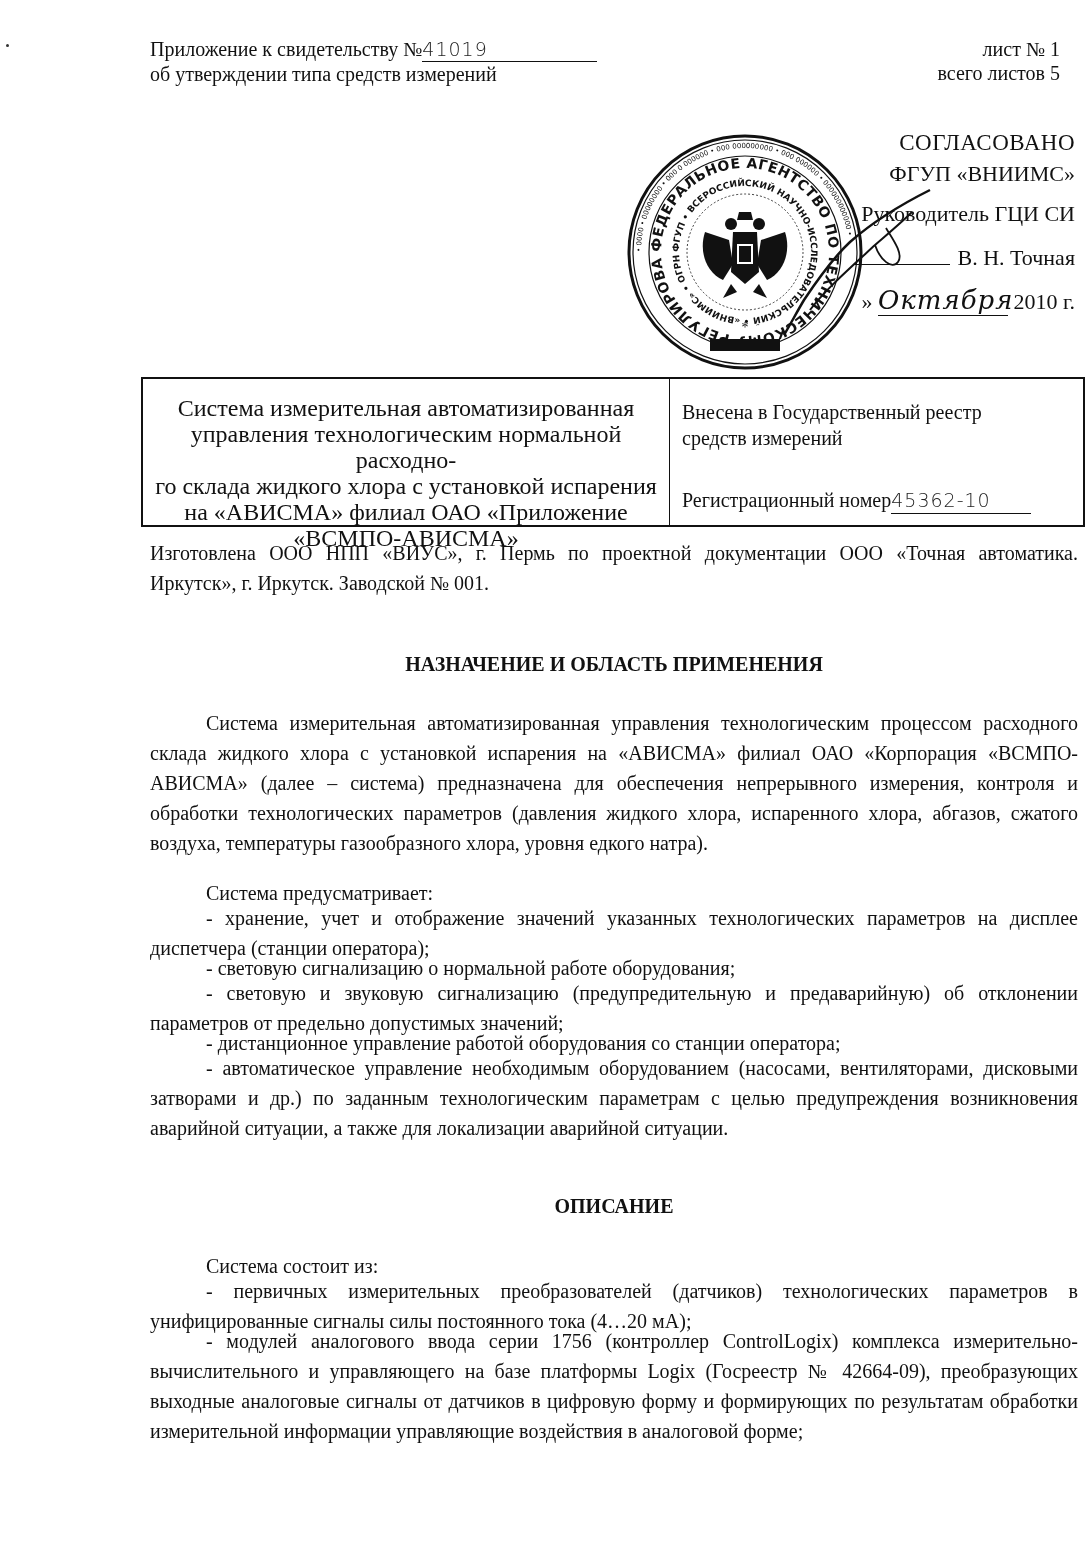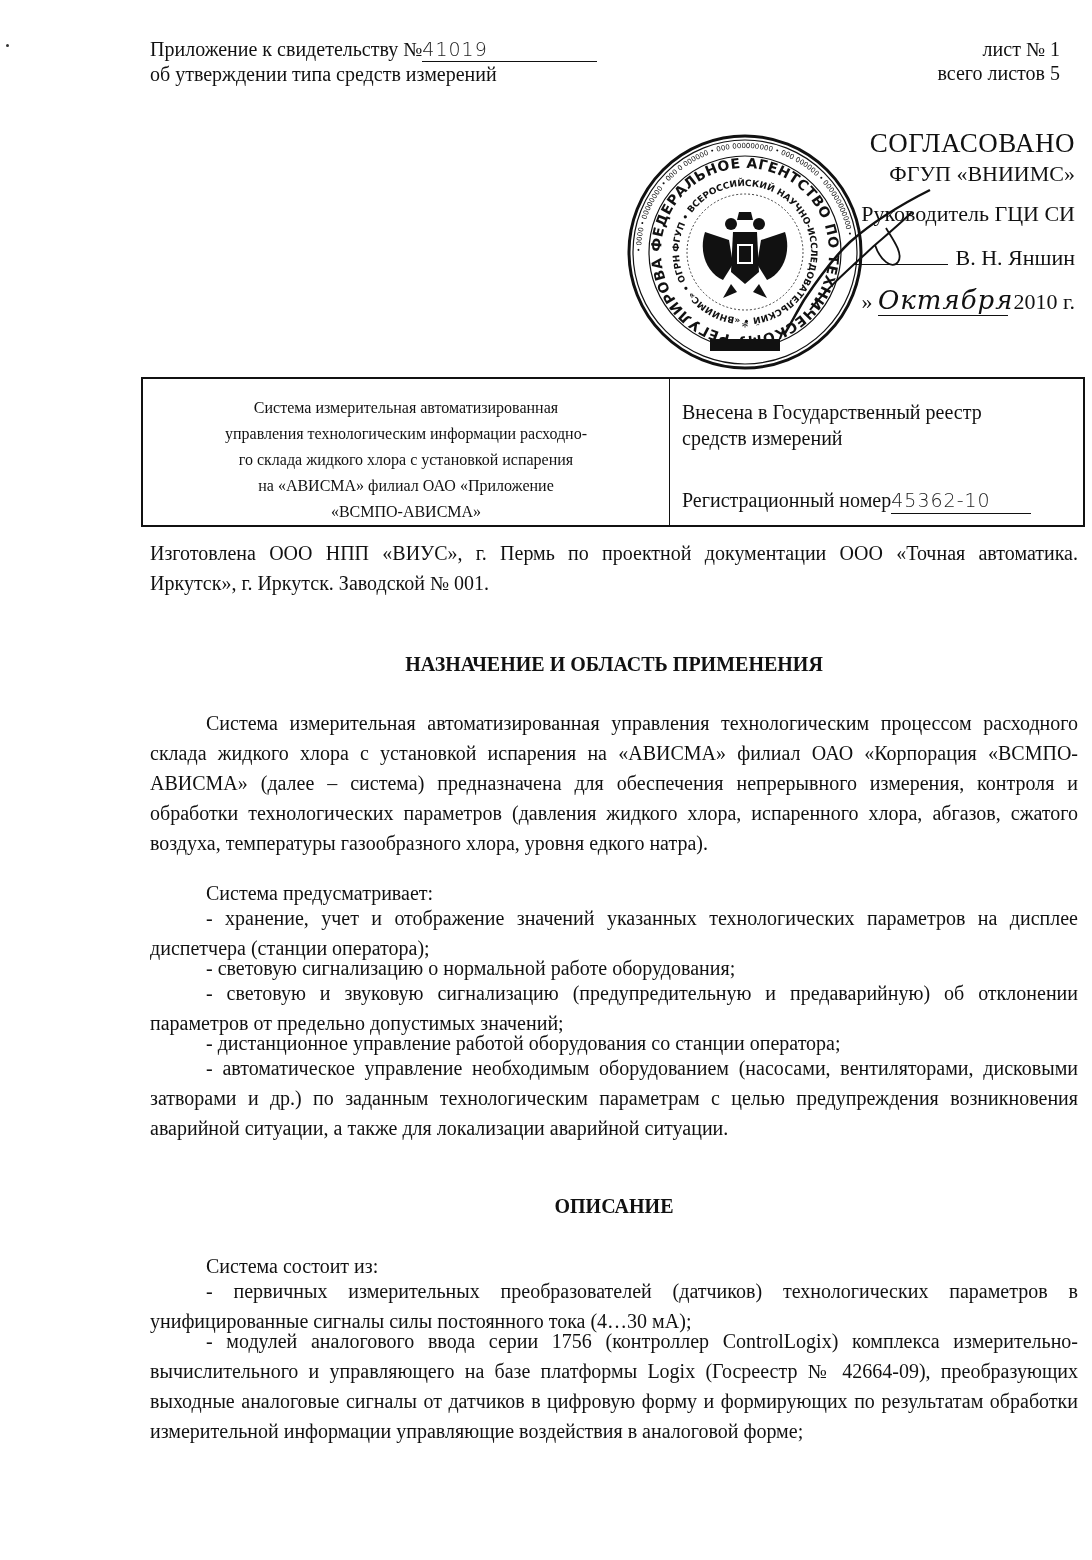--- a/index.html
+++ b/index.html
@@ -7,30 +7,30 @@
            font-family: "Liberation Serif", "DejaVu Serif", serif; color: #111; }
     .abs { position: absolute; }
     .txt { font-size: 20px; line-height: 24px; }
     .hw { font-family: "DejaVu Sans", sans-serif; font-size: 19px; font-weight: 300; letter-spacing: 1px; color: #222; }
     .uline { display: inline-block; border-bottom: 1.5px solid #111; }
     
     #hdr-left { left: 150px; top: 37px; width: 520px; }
     #hdr-right { left: 860px; top: 37px; width: 200px; text-align: right; }
     
     #approved { left: 840px; top: 127px; width: 235px; text-align: right; }
-    #approved .title { font-size: 27px; line-height: 32px; letter-spacing: 0.5px; font-family: Liberation Serif, serif; }
+    #approved .title { font-size: 23px; line-height: 32px; letter-spacing: 0.5px; font-family: Liberation Serif, serif; }
     #approved .line { font-size: 22px; line-height: 30px; margin-top: 10px; }
     #approved .sigline { display: inline-block; width: 95px; border-bottom: 1.5px solid #111; margin-right: 8px; vertical-align: baseline; }
     #approved .date-hw { font-family: "DejaVu Serif", serif; font-style: italic; font-size: 26px; letter-spacing: 1px; display: inline-block; width: 130px; border-bottom: 1.5px solid #111; text-align: center; }
     
     #stamp { left: 625px; top: 132px; width: 240px; height: 240px; }
     #signature { left: 780px; top: 150px; width: 160px; height: 200px; }
     
     #reg-table { left: 141px; top: 377px; width: 944px; height: 150px; border: 2px solid #111; display: flex; box-sizing: border-box; }
-    #reg-table .cell-left { width: 527px; border-right: 1.5px solid #111; text-align: center; padding: 16px 8px 0 8px; box-sizing: border-box; font-size: 16px; line-height: 26px; }
+    #reg-table .cell-left { width: 527px; border-right: 1.5px solid #111; text-align: center; padding: 16px 8px 0 8px; box-sizing: border-box; font-size: 24px; line-height: 26px; }
     #reg-table .cell-right { flex: 1; padding: 20px 10px 0 12px; box-sizing: border-box; font-size: 20px; line-height: 26px; position: relative; }
     #reg-table .regno { position: absolute; left: 12px; top: 108px; }
     
     .para { left: 150px; width: 928px; text-align: justify; font-size: 20px; line-height: 30px; }
     .indent { text-indent: 56px; }
     .heading { left: 150px; width: 928px; text-align: center; font-weight: bold; font-size: 20px; line-height: 25px; }
     .dot { width: 3px; height: 3px; background: #333; border-radius: 50%; }
   </style>
 </head>
 <body>
@@ -79,41 +79,41 @@
     <text x="120" y="200" text-anchor="middle" font-size="14" fill="#111">*</text>
     <rect x="85" y="207" width="70" height="12" fill="#111"></rect>
   </svg>
 </div>
 
 <div id="approved" class="abs">
   <div class="title">СОГЛАСОВАНО</div>
   <div class="line" style="margin-top:0;">ФГУП «ВНИИМС»</div>
   <div class="line">Руководитель ГЦИ СИ</div>
   <div class="line" style="margin-top:14px;">
-    <span class="sigline"></span><span>В. Н. Яншин</span>
+    <span class="sigline"></span><span>В. Н. Точная</span>
   </div>
   <div class="line" style="margin-top:12px; white-space:nowrap;">
     <span>»</span>
     <span class="date-hw">Октября</span>
     <span>2010 г.</span>
   </div>
 </div>
 
 <div id="signature" class="abs">
   <svg width="160" height="200" viewBox="0 0 160 200">
     <path d="M150,40 C120,55 95,70 70,92 C55,106 40,126 24,150 C18,160 10,175 4,185" fill="none" stroke="#111" stroke-width="2.5"></path>
     <path d="M30,160 C45,140 70,118 95,95 C110,82 122,72 132,62" fill="none" stroke="#111" stroke-width="2"></path>
     <path d="M95,95 C100,110 112,120 118,112 C124,104 112,88 106,78" fill="none" stroke="#111" stroke-width="1.8"></path>
   </svg>
 </div>
 
 <div id="reg-table" class="abs">
   <div class="cell-left">
     <div>Система измерительная автоматизированная</div>
-    <div>управления технологическим информации расходно-</div>
+    <div>управления технологическим нормальной расходно-</div>
     <div>го склада жидкого хлора с установкой испарения</div>
     <div>на «АВИСМА» филиал ОАО «Приложение</div>
     <div>«ВСМПО-АВИСМА»</div>
   </div>
   <div class="cell-right">
     <div>Внесена в Государственный реестр</div>
     <div>средств измерений</div>
     <div class="regno">
       <span>Регистрационный номер</span><span class="uline hw" style="width:140px;">45362-10</span>
     </div>
@@ -128,14 +128,14 @@
 <div class="abs para indent" style="top:878px;">Система  предусматривает:</div>
 <div class="abs para indent" style="top:903px;">- хранение, учет и отображение значений указанных технологических параметров на дисплее диспетчера (станции оператора);</div>
 <div class="abs para indent" style="top:953px;">- световую сигнализацию о нормальной работе оборудования;</div>
 <div class="abs para indent" style="top:978px;">- световую и звуковую сигнализацию (предупредительную и предаварийную) об отклонении параметров от предельно допустимых значений;</div>
 <div class="abs para indent" style="top:1028px;">- дистанционное управление работой оборудования со станции оператора;</div>
 <div class="abs para indent" style="top:1053px;">- автоматическое управление необходимым оборудованием (насосами, вентиляторами, дисковыми затворами и др.) по заданным технологическим параметрам с целью предупреждения возникновения аварийной ситуации, а также для локализации аварийной ситуации.</div>
 
 <div class="abs heading" style="top:1194px;">ОПИСАНИЕ</div>
 
 <div class="abs para indent" style="top:1251px;">Система состоит из:</div>
-<div class="abs para indent" style="top:1276px;">- первичных измерительных преобразователей (датчиков) технологических параметров в унифицированные сигналы силы постоянного тока (4…30 мА);</div>
+<div class="abs para indent" style="top:1276px;">- первичных измерительных преобразователей (датчиков) технологических параметров в унифицированные сигналы силы постоянного тока (4…20 мА);</div>
 <div class="abs para indent" style="top:1326px;">- модулей аналогового ввода серии 1756 (контроллер  ControlLogix) комплекса измерительно-вычислительного и управляющего на базе платформы Logix (Госреестр № 42664-09), преобразующих выходные аналоговые сигналы от датчиков в цифровую форму и формирующих по результатам обработки измерительной информации управляющие воздействия в аналоговой форме;</div>
 
 </body></html>

